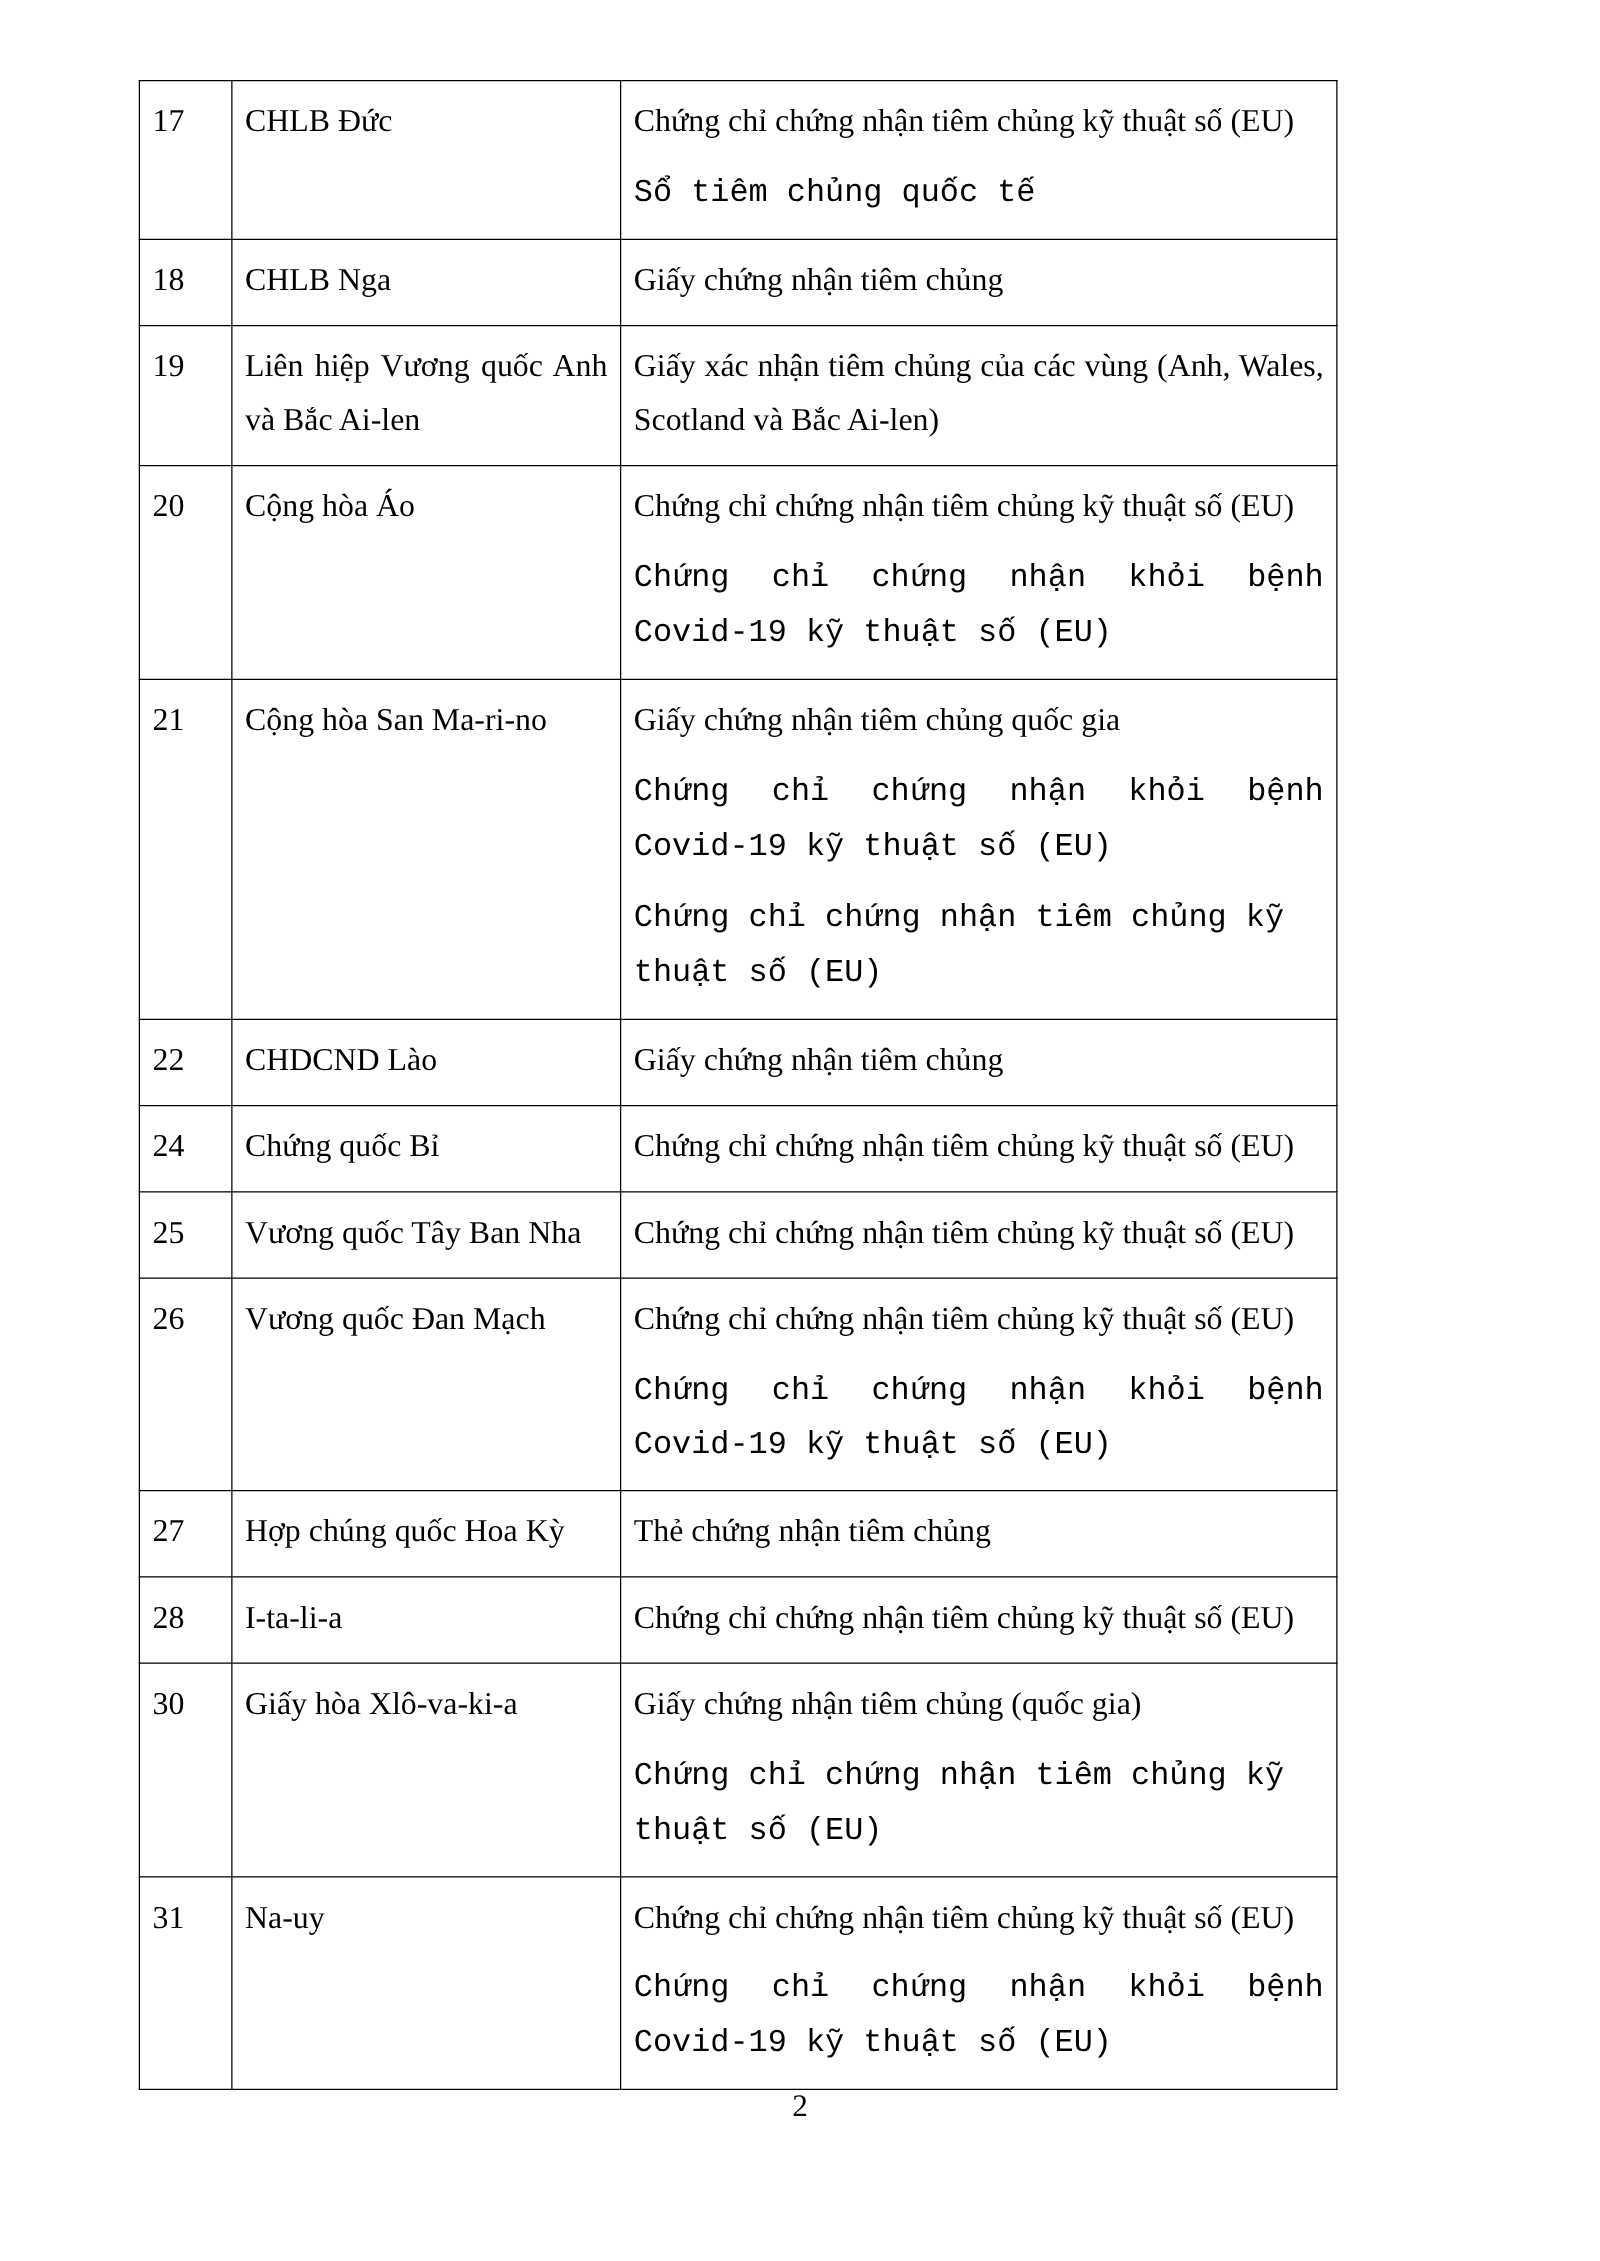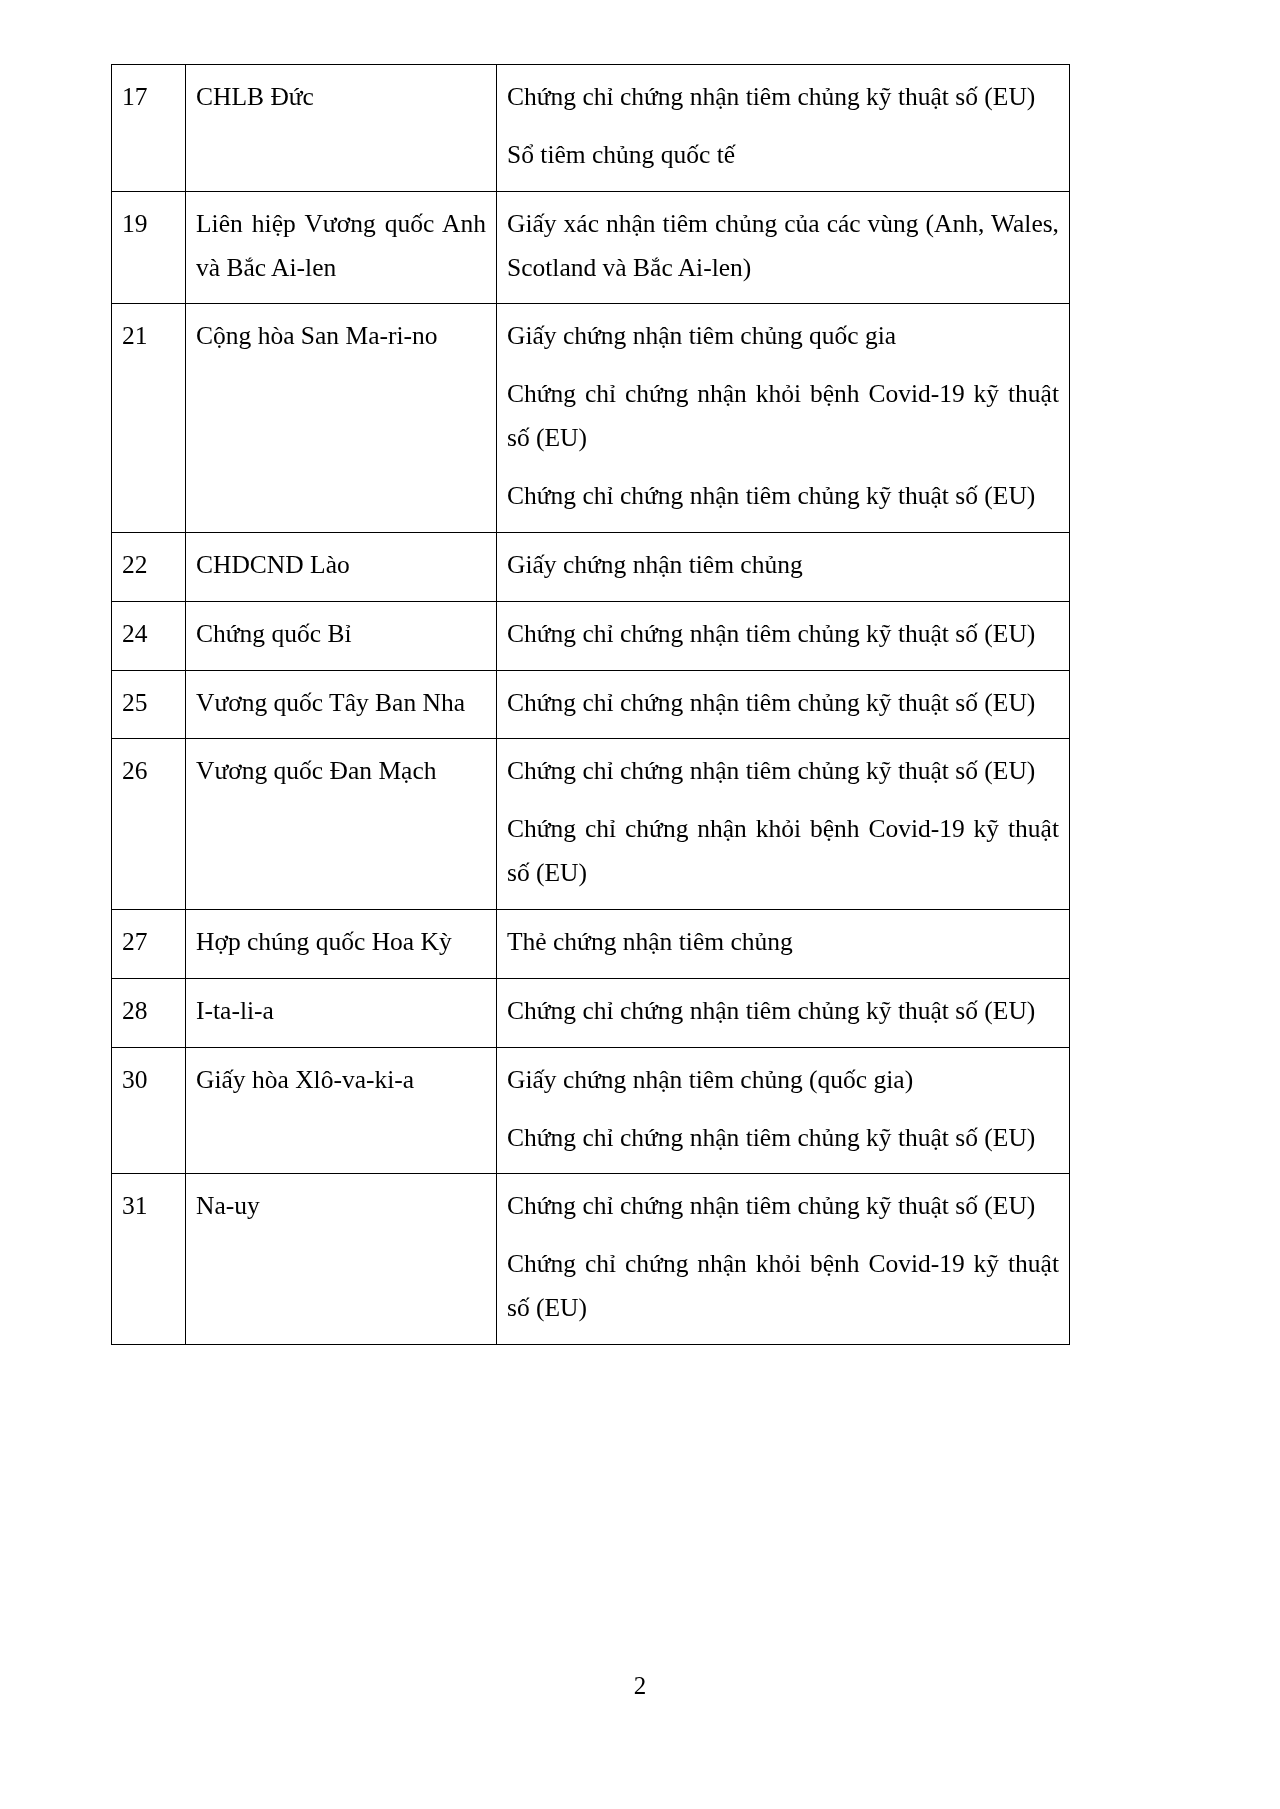--- a/index.html
+++ b/index.html
@@ -69,20 +69,21 @@
   }
 
   .line {
     display: block;
     margin: 0;
     padding: 0;
   }
 
   .line + .line {
     margin-top: 14px;
+    font-family: Liberation Mono, monospace;
   }
 
   .justify {
     text-align: justify;
     text-align-last: left;
     -webkit-hyphens: none;
     hyphens: none;
   }
 
   .italic {
@@ -116,26 +117,45 @@
             <td class="cell-no">17</td>
             <td class="cell-name">
               <span class="line">CHLB Đức</span>
             </td>
             <td class="cell-cert">
               <span class="line">Chứng chỉ chứng nhận tiêm chủng kỹ thuật số (EU)</span>
               <span class="line">Sổ tiêm chủng quốc tế</span>
             </td>
           </tr>
           <tr>
+            <td class="cell-no">18</td>
+            <td class="cell-name">
+              <span class="line">CHLB Nga</span>
+            </td>
+            <td class="cell-cert">
+              <span class="line">Giấy chứng nhận tiêm chủng</span>
+            </td>
+          </tr>
+          <tr>
             <td class="cell-no">19</td>
             <td class="cell-name">
               <span class="line justify">Liên hiệp Vương quốc Anh và Bắc Ai-len</span>
             </td>
             <td class="cell-cert">
               <span class="line justify">Giấy xác nhận tiêm chủng của các vùng (Anh, Wales, Scotland và Bắc Ai-len)</span>
+            </td>
+          </tr>
+          <tr>
+            <td class="cell-no">20</td>
+            <td class="cell-name">
+              <span class="line">Cộng hòa Áo</span>
+            </td>
+            <td class="cell-cert">
+              <span class="line">Chứng chỉ chứng nhận tiêm chủng kỹ thuật số (EU)</span>
+              <span class="line justify">Chứng chỉ chứng nhận khỏi bệnh Covid-19 kỹ thuật số (EU)</span>
             </td>
           </tr>
           <tr>
             <td class="cell-no">21</td>
             <td class="cell-name">
               <span class="line">Cộng hòa San Ma-ri-no</span>
             </td>
             <td class="cell-cert">
               <span class="line">Giấy chứng nhận tiêm chủng quốc gia</span>
               <span class="line justify">Chứng chỉ chứng nhận khỏi bệnh Covid-19 kỹ thuật số (EU)</span>

